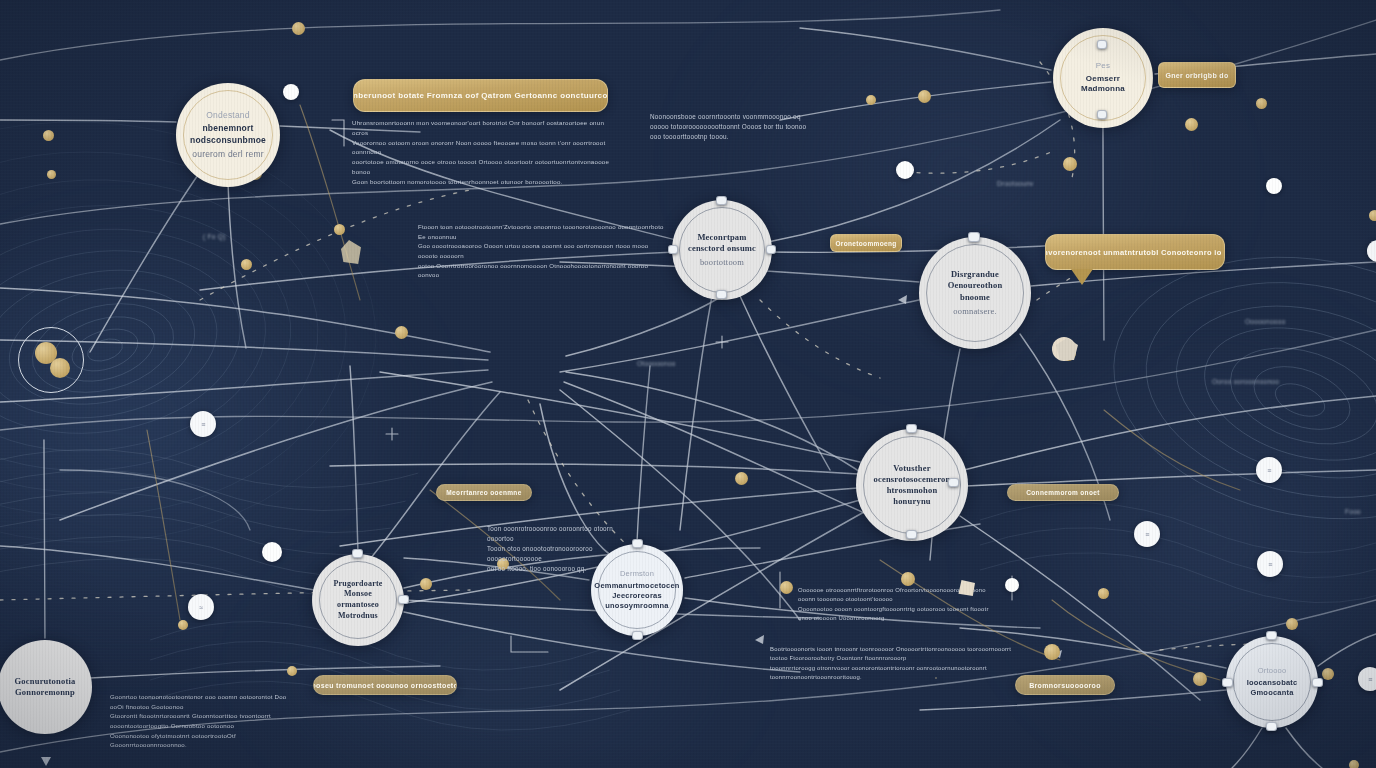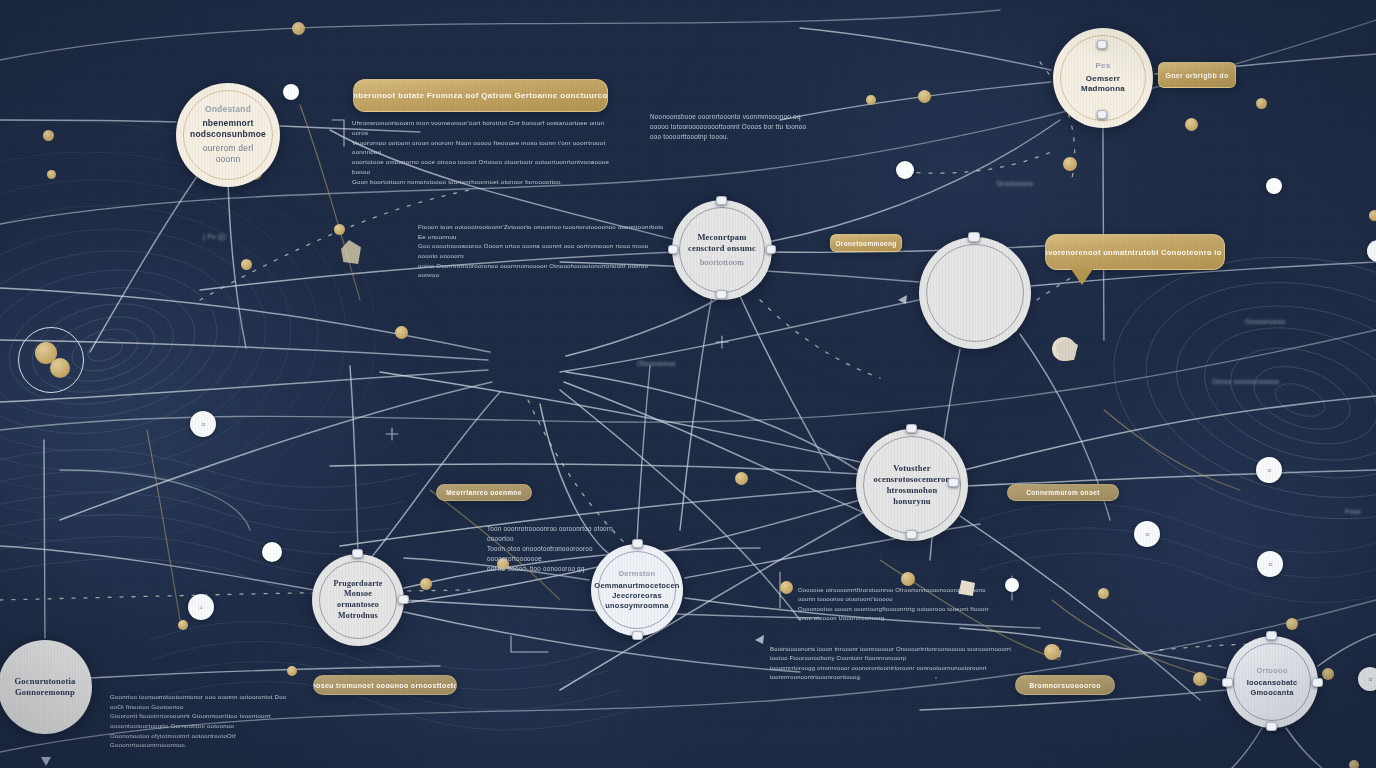--- a/index.html
+++ b/index.html
@@ -85,21 +85,21 @@
   }
   .node-sub {
     display: block;
     font-weight: 400;
     color: #6d7689;
     margin-top: 3px;
     filter: blur(.4px);
   }
   .node-kicker {
     display: block;
-    font-weight: 700;
+    font-weight: 400;
     color: #9aa2b2;
     margin-bottom: 2px;
     filter: blur(.45px);
   }
 
   
   .rim-chip {
     position: absolute; z-index: 4;
     background: #eef2f6;
     border-radius: 3px;
@@ -449,21 +449,21 @@
     <div class="dot-white" style="left:1266px;top:178px; width:16px; height:16px;"></div>
     <div class="dot-pale" style="left:1052px;top:337px; width:24px; height:24px;"></div>
     <div class="dot-white" style="left:1005px;top:578px; width:14px; height:14px;"></div>
   </div>
 
   <div class="node cream" style="left:176px; top:83px; width:104px; height:104px; font-size:8.5px;">
     <div class="inner-ring"></div>
     <div class="node-label">
       <span class="node-kicker">Ondestand</span>
       <span>nbenemnort<br>nodsconsunbmoe</span>
-      <span class="node-sub">ourerom derl ooonn</span>
+      <span class="node-sub">ourerom derl remr</span>
     </div>
   </div>
   <div class="rim-cap" style="left:221px; top:64px; width:16px; height:20px;"></div>
 
   <div class="node white" style="left:672px; top:200px; width:100px; height:100px; font-size:8.5px;">
     <div class="inner-ring"></div>
     <div class="node-label">
       <span>Meconrtpam<br>censctord onsumc</span>
       <span class="node-sub">boortottoom</span>
     </div>
@@ -478,20 +478,24 @@
     <div class="node-label">
       <span class="node-kicker">Pes</span>
       <span>Oemserr<br>Madmonna</span>
     </div>
   </div>
   <div class="rim-chip" style="left:1097px; top:40px; width:10px; height:9px;"></div>
   <div class="rim-chip" style="left:1097px; top:110px; width:10px; height:9px;"></div>
 
   <div class="node white" style="left:919px; top:237px; width:112px; height:112px; font-size:8.5px;">
     <div class="inner-ring"></div>
+    <div class="node-label">
+      <span>Disrgrandue<br>Oenoureothon bnoome</span>
+      <span class="node-sub">oomnatsere.</span>
+    </div>
   </div>
   <div class="rim-chip" style="left:968px; top:232px; width:12px; height:10px;"></div>
 
 
   <div class="node white" style="left:856px; top:429px; width:112px; height:112px; font-size:8.5px;">
     <div class="inner-ring"></div>
     <div class="node-label">
       <span>Votusther<br>ocensrotosocemeron<br>htrosmnohon honurynu</span>
     </div>
   </div>

